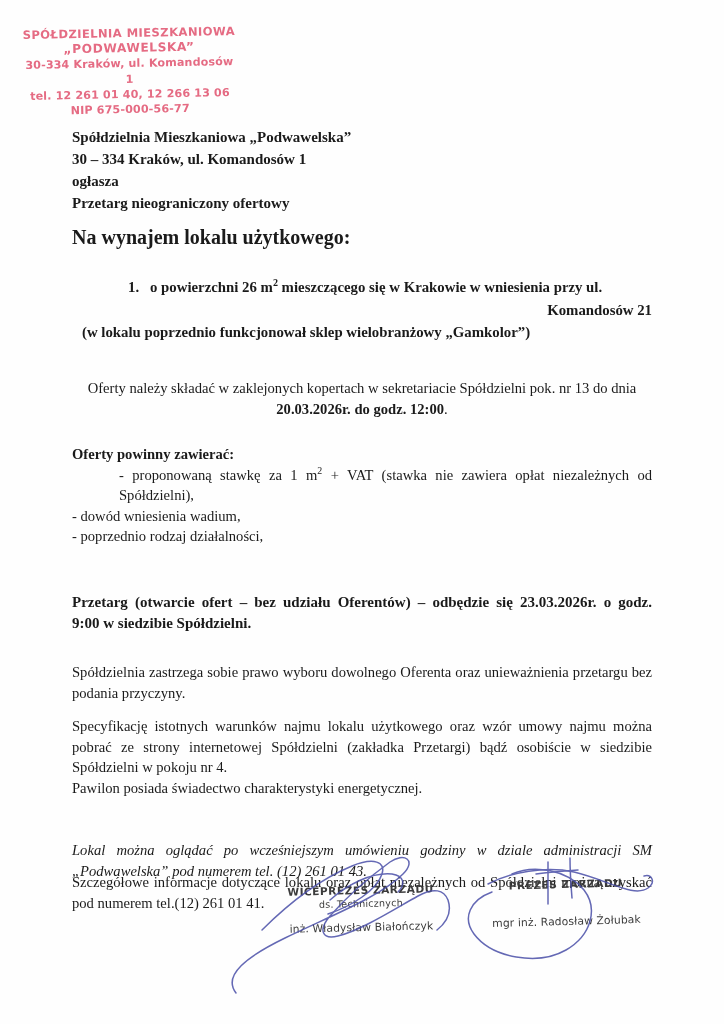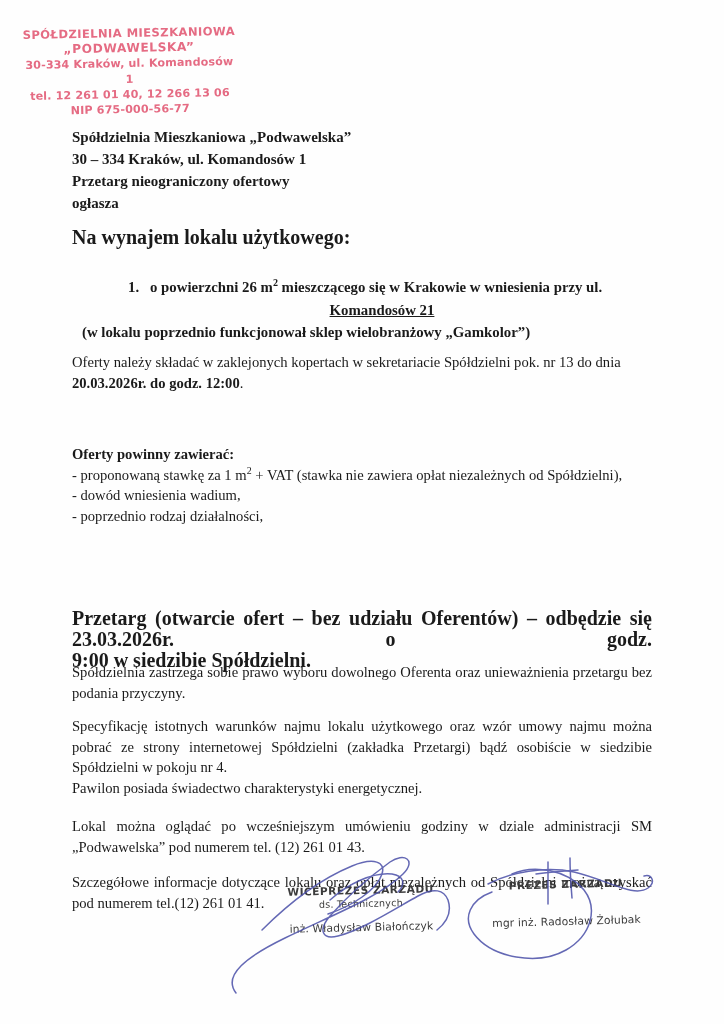--- a/index.html
+++ b/index.html
@@ -81,36 +81,37 @@
     font-weight: bold;
     font-size: 14.8px;
     line-height: 22.5px;
   }
   .item-row {
     display: flex;
     padding-left: 56px;
   }
   .item-num { width: 22px; flex: 0 0 22px; }
   .item-txt { flex: 1 1 auto; }
-  .item-line2 { text-align: center; padding-left: 40px; text-decoration: underline; }
+  .item-line2 { text-align: right; padding-left: 40px; }
   .item-line3 { text-align: left; padding-left: 10px; }
 
   sup { font-size: 0.68em; vertical-align: super; line-height: 0; }
 
   .bullets {
     position: absolute;
     left: 72px;
     width: 580px;
     font-size: 14.6px;
     line-height: 20.6px;
   }
   .bullets .hd { font-weight: bold; }
   .bullets .row-just {
     text-align: justify;
     text-align-last: left;
+    margin-left: 47px;
   }
 
   
   .sig-stamp {
     position: absolute;
     font-family: "DejaVu Sans", sans-serif;
     color: #3b3b3b;
     text-align: center;
     line-height: 13px;
   }
@@ -149,57 +150,57 @@
     <div class="l1">SPÓŁDZIELNIA MIESZKANIOWA</div>
     <div class="l2">„PODWAWELSKA”</div>
     <div class="l3">30-334 Kraków, ul. Komandosów 1</div>
     <div class="l4">tel. 12 261 01 40, 12 266 13 06</div>
     <div class="l5">NIP 675-000-56-77</div>
   </div>
 
   <div class="heading">
     <div>Spółdzielnia Mieszkaniowa „Podwawelska”</div>
     <div>30 – 334 Kraków, ul. Komandosów 1</div>
+    <div>ogłasza</div>
     <div>Przetarg nieograniczony ofertowy</div>
-    <div>ogłasza</div>
   </div>
 
   <div class="subject">Na wynajem lokalu użytkowego:</div>
 
   <div class="item-block">
     <div class="item-row">
       <span class="item-num">1.</span>
       <span class="item-txt"><span>o powierzchni 26 m</span><sup>2</sup><span> mieszczącego się w Krakowie w wniesienia  przy ul.</span></span>
     </div>
     <div class="item-line2">Komandosów 21</div>
     <div class="item-line3">(w lokalu poprzednio funkcjonował sklep wielobranżowy „Gamkolor”)</div>
   </div>
 
-  <div class="tx" style="top:352px;">
+  <div class="tx" style="top:378px;text-align:center;">
     <span>Oferty należy składać w zaklejonych kopertach w sekretariacie Spółdzielni pok. nr 13 do dnia</span>
     <div><span class="b">20.03.2026r. do godz. 12:00</span><span>.</span></div>
   </div>
 
   <div class="bullets" style="top:444px;">
     <div class="hd">Oferty powinny zawierać:</div>
     <div class="row-just"><span>-  proponowaną stawkę za 1 m</span><sup>2</sup><span> + VAT (stawka nie zawiera opłat niezależnych od Spółdzielni),</span></div>
     <div>- dowód wniesienia wadium,</div>
     <div>- poprzednio rodzaj działalności,</div>
   </div>
 
-  <div class="tx b" style="top:608px; font-size:20px; line-height:21px;">
+  <div class="tx b" style="top:592px; font-size:15px; line-height:21px;">
     <div class="just" style="text-align-last:justify;">Przetarg (otwarcie ofert – bez udziału Oferentów) – odbędzie się 23.03.2026r. o godz.</div>
     <div>9:00 w siedzibie Spółdzielni.</div>
   </div>
 
   <div class="tx just" style="top:662px;">Spółdzielnia zastrzega sobie prawo wyboru dowolnego Oferenta oraz unieważnienia przetargu bez podania przyczyny.</div>
 
   <div class="tx just" style="top:716px;">Specyfikację istotnych warunków najmu lokalu użytkowego oraz wzór umowy najmu można pobrać ze strony internetowej Spółdzielni (zakładka Przetargi) bądź osobiście w siedzibie Spółdzielni w pokoju nr 4.</div>
   <div class="tx" style="top:778px;">Pawilon posiada świadectwo charakterystyki energetycznej.</div>
-  <div class="tx just" style="top:816px;">Lokal można oglądać po wcześniejszym umówieniu godziny w dziale administracji SM „Podwawelska” pod numerem tel. (12) 261 01 43.</div>
+  <div class="tx just" style="top:840px;font-style:italic;">Lokal można oglądać po wcześniejszym umówieniu godziny w dziale administracji SM „Podwawelska” pod numerem tel. (12) 261 01 43.</div>
   <div class="tx just" style="top:840px;margin-top:32px;">Szczegółowe informacje dotyczące lokalu oraz opłat niezależnych od Spółdzielni można uzyskać pod numerem tel.(12) 261 01 41.</div>
 
   <div class="sig-stamp" id="sig-left">
     <div class="role">WICEPREZES ZARZĄDU</div>
     <div class="sub">ds. Technicznych</div>
     <div class="nm">inż. Władysław Białończyk</div>
   </div>
 
   <div class="sig-stamp" id="sig-right">
     <div class="role">PREZES ZARZĄDU</div>

